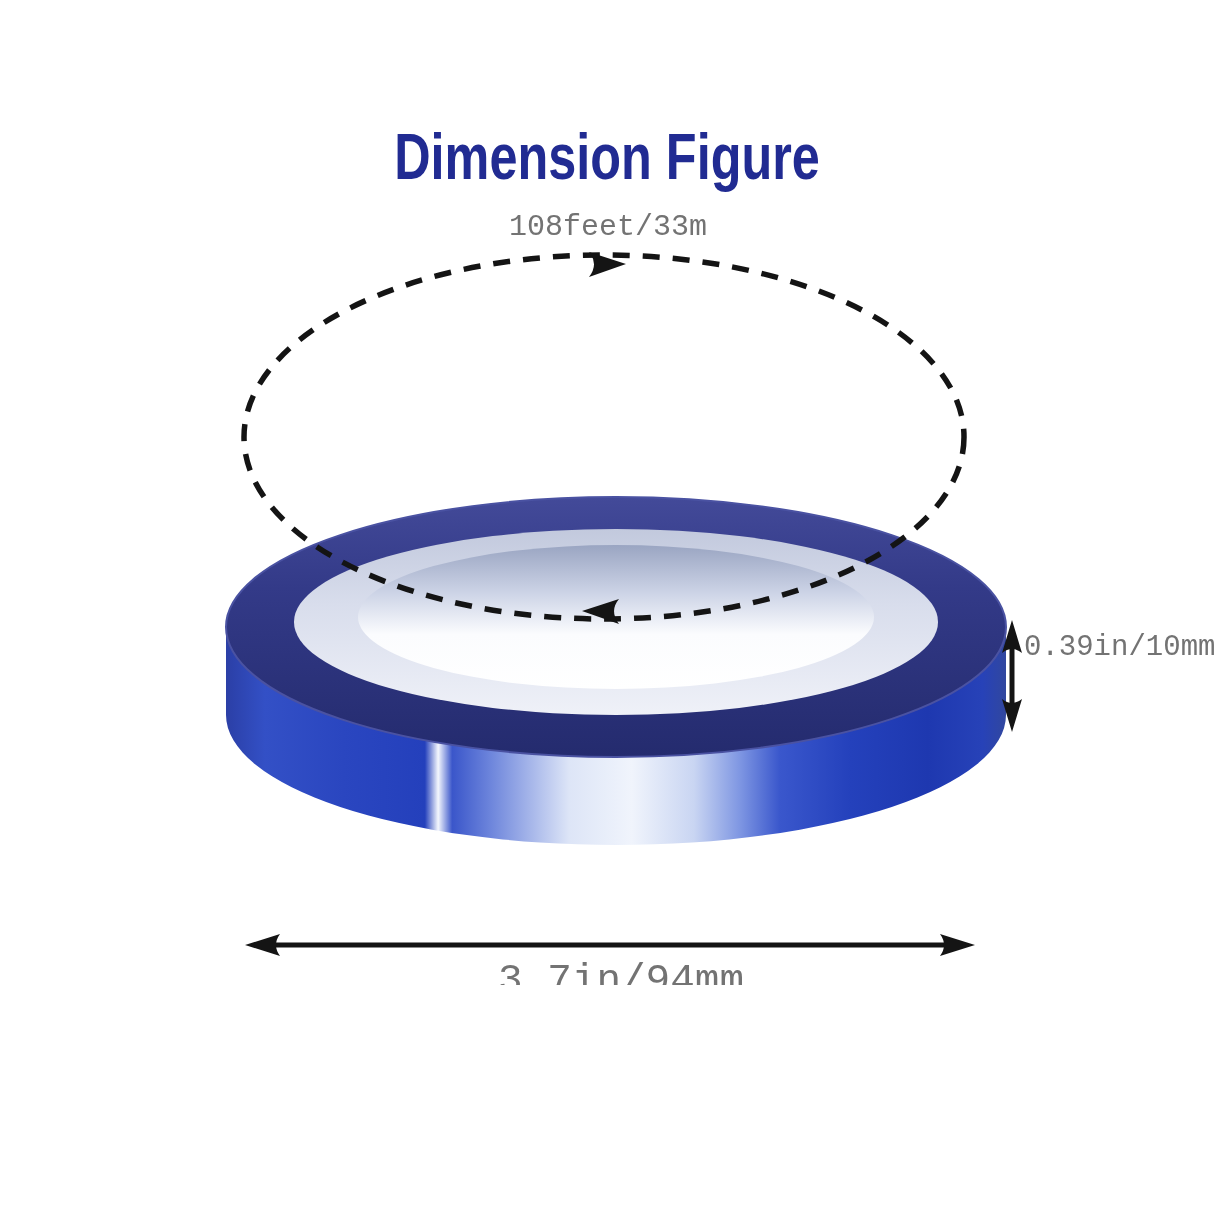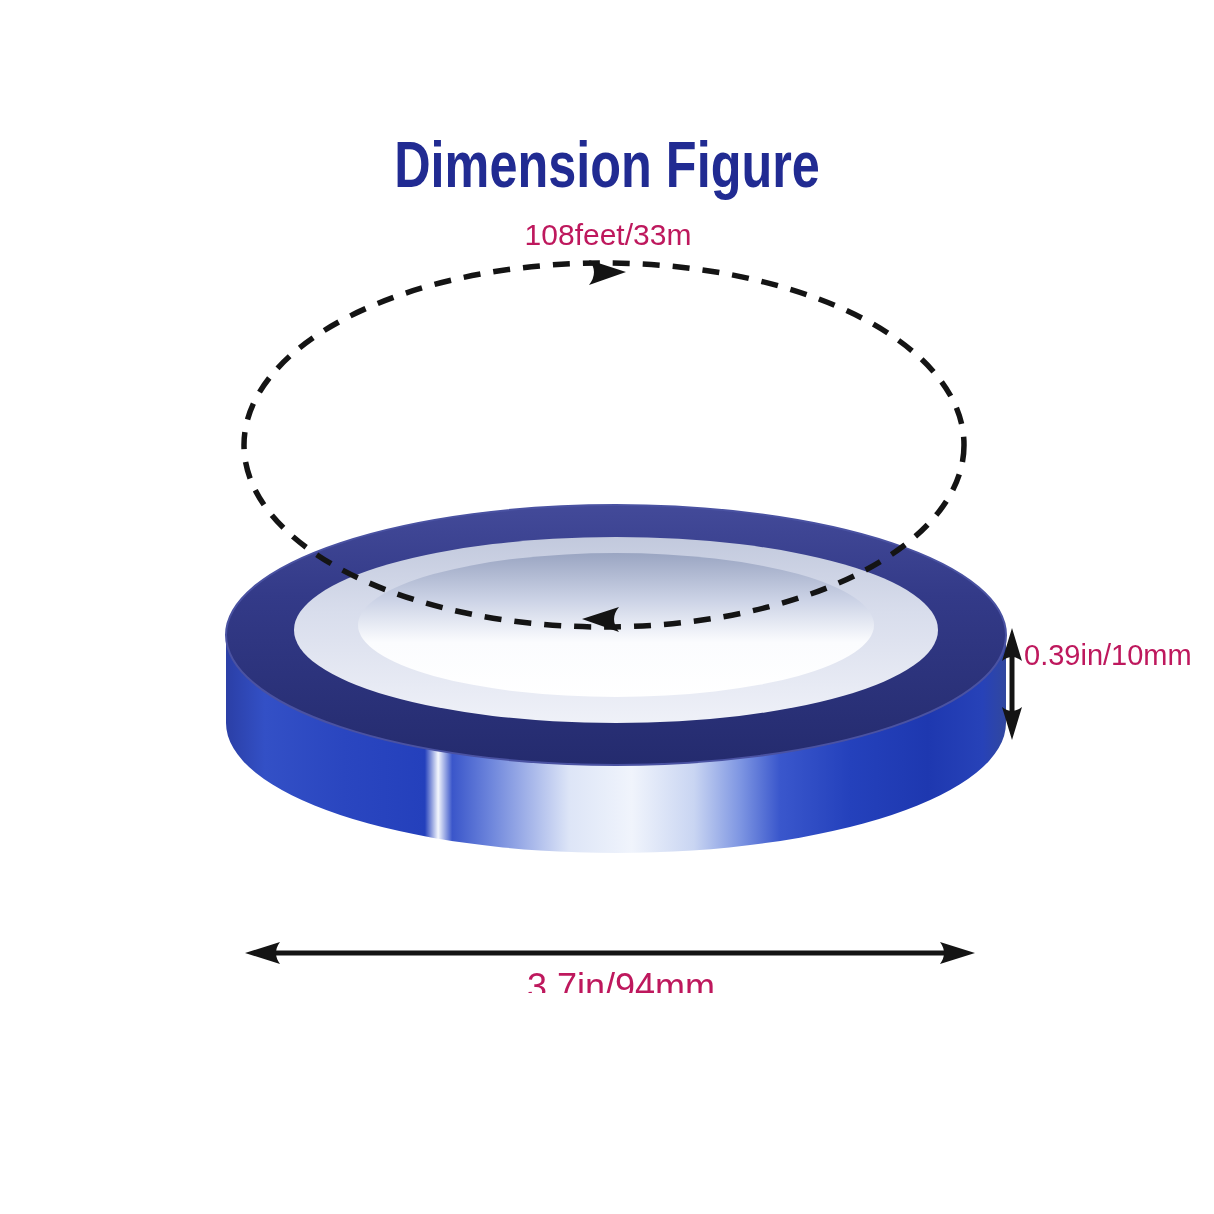--- a/index.html
+++ b/index.html
@@ -7,21 +7,20 @@
     padding: 0;
     background: #ffffff;
     font-family: "Liberation Serif", serif;
   }
   .canvas {
     position: relative;
     width: 1214px;
     height: 985px;
     background: #ffffff;
     overflow: hidden;
-    margin-top: 8px;
   }
   .figure-title {
     position: absolute;
     top: 122px;
     left: 0;
     width: 1214px;
     text-align: center;
     font-family: "Liberation Sans", sans-serif;
     font-weight: 700;
     font-size: 63px;
@@ -29,41 +28,41 @@
     color: #212b92;
     letter-spacing: 0px;
   }
   .figure-title .squeeze {
     display: inline-block;
     transform: scale(0.80, 1.04);
     transform-origin: center top;
   }
   .dim-label {
     position: absolute;
-    color: #be185d;
-    font-family: Liberation Sans, sans-serif;
+    color: #737373;
+    font-family: Liberation Mono, monospace;
     white-space: nowrap;
     text-align: center;
   }
   .label-length {
     top: 210px;
     left: 608px;
     transform: translateX(-50%);
     font-size: 30px;
   }
   .label-width {
     top: 631px;
     left: 1024px;
     font-size: 29px;
   }
   .label-diameter {
     top: 958px;
     left: 621px;
     transform: translateX(-50%);
-    font-size: 36px;
+    font-size: 41px;
   }
   svg.scene {
     position: absolute;
     inset: 0;
   }
 </style>
 </head>
 <body>
 
 <div class="canvas">

